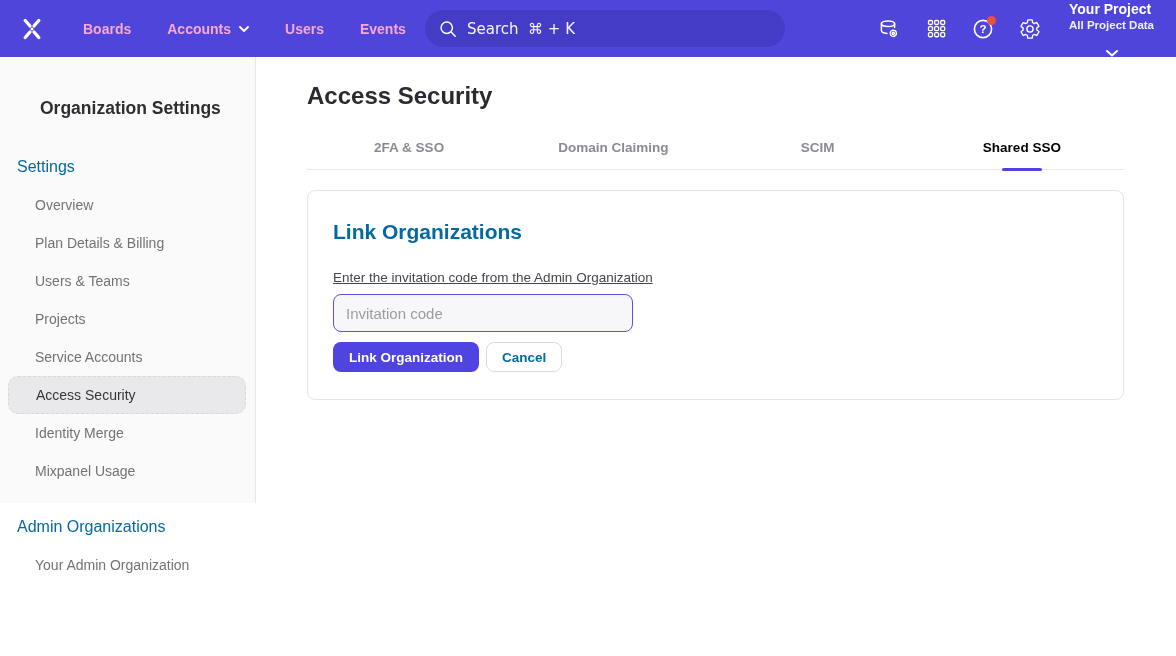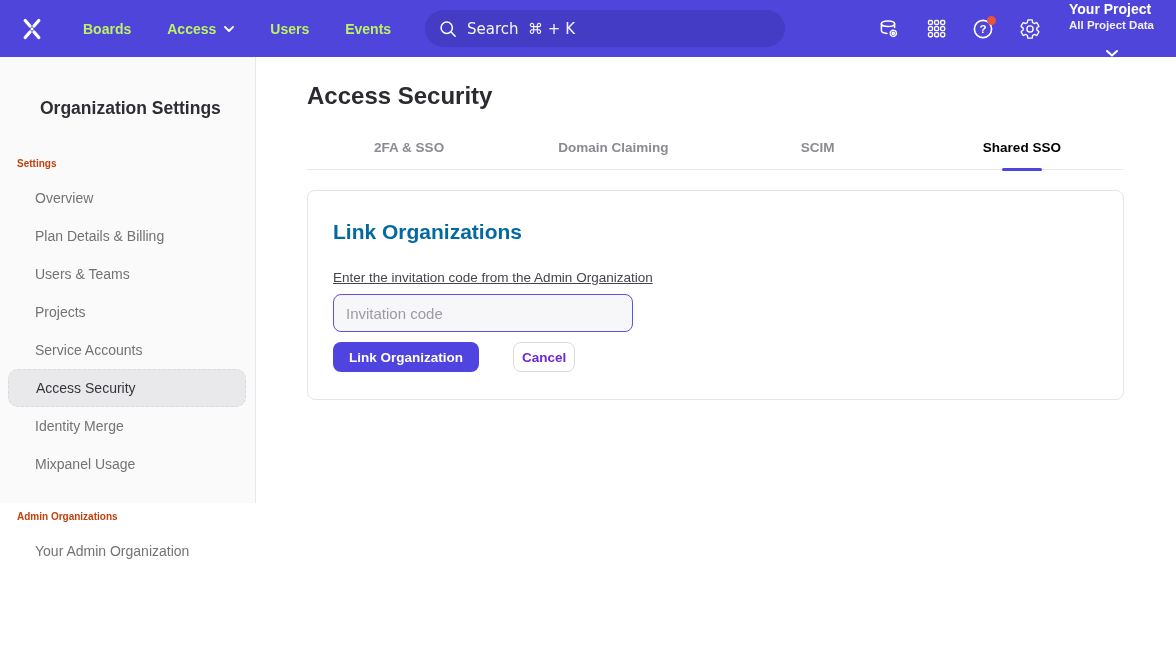--- a/index.html
+++ b/index.html
@@ -4,61 +4,61 @@
 <style>
   * { margin:0; padding:0; box-sizing:border-box; }
   html,body { background:#ffffff; }
   body { font-family:"Liberation Sans", sans-serif; }
   .app { position:relative; width:1176px; height:656px; overflow:hidden; background:#fff; }
 
   
   .topnav { position:absolute; left:0; top:0; width:1176px; height:57px; background:#4f45da; display:flex; align-items:center; color:#fff; }
   .logo { margin-left:18px; width:28px; height:28px; flex:0 0 auto; cursor:pointer; }
   .nav-links { display:flex; align-items:center; margin-left:37px; }
-  .nav-link { display:flex; align-items:center; margin-right:36px; font-size:14px; font-weight:600; color:#bef264; cursor:pointer; white-space:nowrap; }
+  .nav-link { display:flex; align-items:center; margin-right:36px; font-size:14px; font-weight:600; color:#f9a8d4; cursor:pointer; white-space:nowrap; }
   .nav-link .chev { margin-left:8px; }
 
   .search { position:absolute; left:425px; top:10px; width:360px; height:37px; border-radius:19px; background:#453cc6; display:flex; align-items:center; padding:0 14px; cursor:text; }
   .search input { flex:1; margin-left:10px; background:transparent; border:none; outline:none; color:#fff; font-size:15px; font-family:"DejaVu Sans","Liberation Sans",sans-serif; }
   .search input::placeholder { color:rgba(255,255,255,0.95); }
 
   .nav-right { position:absolute; right:0; top:0; height:57px; display:flex; align-items:center; padding-right:22px; }
   .nav-icons { display:flex; align-items:center; gap:25px; margin-right:28px; }
   .nav-icon { position:relative; width:22px; height:22px; cursor:pointer; display:flex; align-items:center; justify-content:center; }
   .badge-dot { position:absolute; right:-2px; top:-2px; width:9px; height:9px; border-radius:50%; }
 
   .project { display:flex; align-items:center; gap:17px; cursor:pointer;flex-direction:column; }
   .project-name { font-size:14px; font-weight:700; line-height:18px; }
   .project-scope { font-size:11.5px; font-weight:700; line-height:15px; opacity:0.92; }
 
   
   .sidebar { position:absolute; left:0; top:57px; width:256px; height:446px; background:#fafafa; border-right:1px solid #e8e8ea; }
   .side-title { padding:40px 20px 0 40px; font-size:17.5px; font-weight:700; color:#2d2d34; line-height:23px; }
-  .side-heading { margin:38px 0 10px 17px; font-size:10px; font-weight:700; color:#c2410c; }
+  .side-heading { margin:38px 0 10px 17px; font-size:16px; font-weight:400; color:#0369a1; }
   .side-heading.second { margin-top:28px; }
   .side-item { height:38px; display:flex; align-items:center; padding-left:35px; font-size:14px; font-weight:500; color:#737373; cursor:pointer; }
   .side-item.active { margin:0 9px 0 8px; padding-left:27px; background:#e9e9eb; border:1px dashed #d8d8dd; border-radius:10px; color:#35353c; }
 
   
   .main { position:absolute; left:256px; top:57px; width:920px; height:599px; background:#fff; padding:0 52px 0 51px; }
   .page-title { margin-top:24px; font-size:24px; font-weight:700; color:#2a2a31; line-height:30px; }
   .tabs { margin-top:29px; display:flex; border-bottom:1px solid #eaeaec; }
   .tab { flex:1; text-align:center; padding-bottom:14px; font-size:13.5px; font-weight:600; color:#8a8a94; position:relative; cursor:pointer; }
   .tab.active { color:#000000; }
   .tab.active::after { content:""; position:absolute; left:50%; transform:translateX(-50%); bottom:-2px; width:40px; height:3.5px; border-radius:2px; background:#4f44e0; }
 
   .card { margin-top:20px; background:#fff; border:1px solid #e5e5e8; border-radius:8px; padding:28px 25px 27px; }
   .card-title { font-size:21px; font-weight:700; color:#0369a1; line-height:26px; }
   .field-label { margin-top:24px; font-size:13.5px; color:#45454d; line-height:17px;text-decoration:underline; }
   .code-input { display:block; margin-top:8px; width:300px; height:38px; border:1.5px solid #5b51e2; border-radius:8px; background:#f7f7f9; padding:0 12px; font-size:15px; color:#2b2b31; outline:none; font-family:"Liberation Sans",sans-serif; }
   .code-input::placeholder { color:#9b9ba4; }
   .btn-row { margin-top:10px; display:flex; align-items:center; gap:7px; }
   .btn { height:30px; border-radius:8px; font-size:13.5px; font-weight:600; font-family:"Liberation Sans",sans-serif; cursor:pointer; }
   .btn-primary { background:#4f44e0; color:#fff; border:none; padding:0 16px; }
-  .btn-secondary { background:#fff; color:#6d28d9; border:1px solid #dadade; padding:0 8px;margin-left:27px; }
+  .btn-secondary { background:#fff; color:#0369a1; border:1px solid #dadade; padding:0 15px; }
 
   svg { display:block; }
 </style>
 </head>
 <body>
 
 <div class="app">
 
   <header class="topnav">
     <div class="logo">
@@ -69,21 +69,21 @@
         <path d="M20.8 22.5 L16 17"></path>
         <rect x="12.7" y="12.7" width="2.6" height="2.6" fill="#ffffff" stroke="none"></rect>
       </svg>
     </div>
 
     <nav class="nav-links">
       <span class="nav-link">
           <span>Boards</span>
         </span>
       <span class="nav-link">
-        <span>Access</span>
+        <span>Accounts</span>
         <span class="chev">
           <svg width="10" height="6" viewBox="0 0 10 6" fill="none" stroke="#ffffff" stroke-width="1.8" stroke-linecap="round" stroke-linejoin="round">
               <polyline points="1,1 5,5 9,1"></polyline>
             </svg>
         </span>
       </span>
       <span class="nav-link">
           <span>Users</span>
         </span>
       <span class="nav-link">

